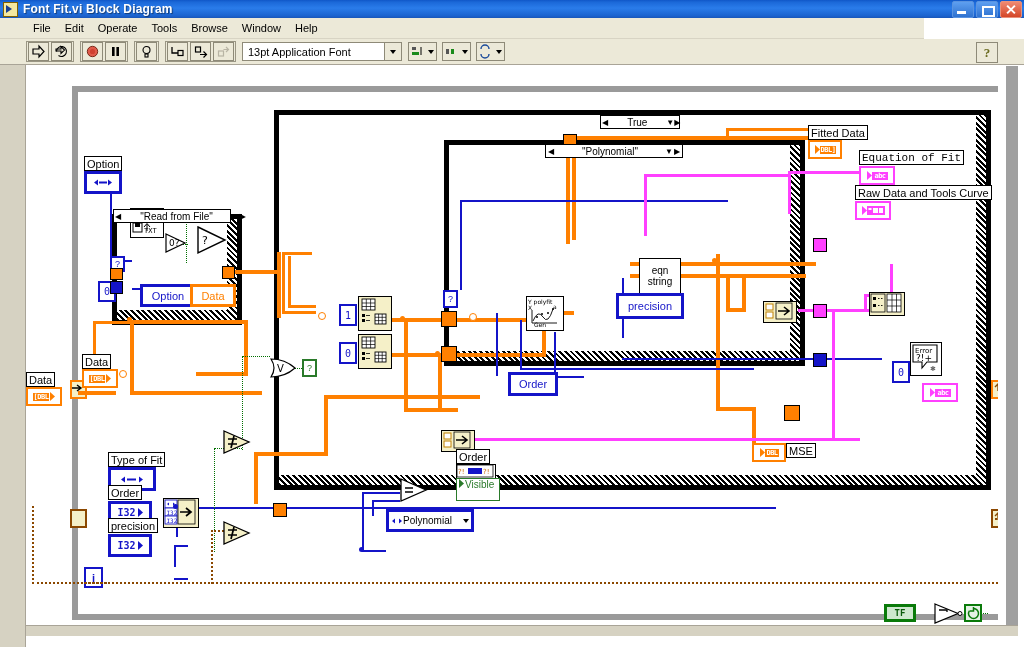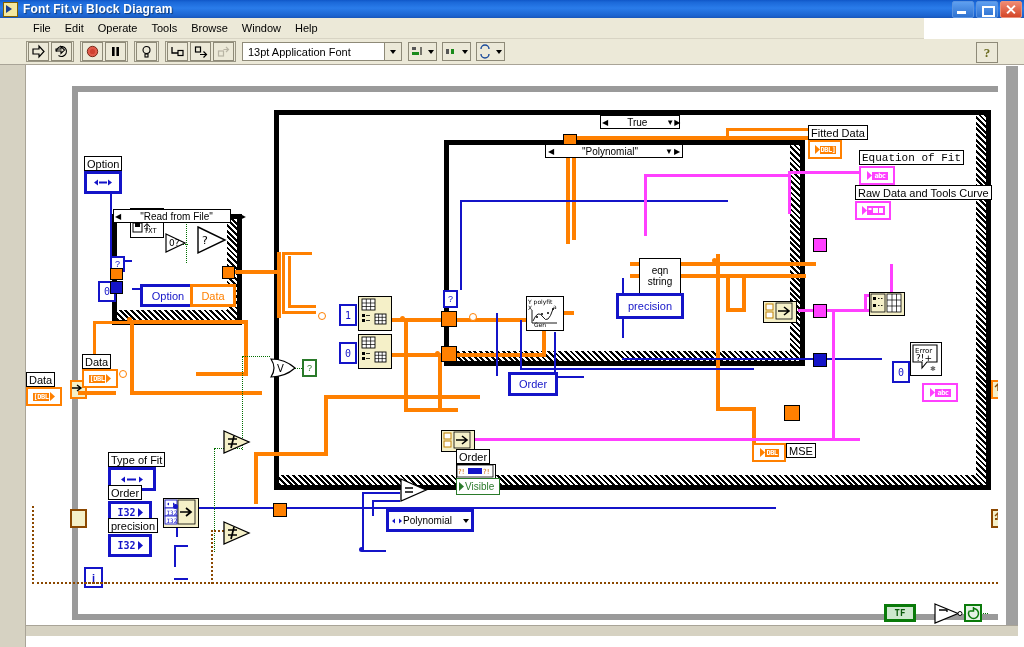--- a/index.html
+++ b/index.html
@@ -627,22 +627,22 @@
 
     <div class="caption" style="left:430px;top:383px;">Order</div>
     <div class="propnode" style="left:430px;top:398px;width:38px;height:14px;">
       <svg width="36" height="12" viewBox="0 0 36 12">
         <rect x="0" y="0" width="36" height="12" fill="#fff" stroke="#000" stroke-width=".8"></rect>
         <text x="1" y="9" font-size="7" fill="#cc6600" font-family="DejaVu Sans, sans-serif">?!</text>
         <rect x="11" y="3" width="14" height="6" fill="#1414c8"></rect>
         <text x="26" y="9" font-size="7" fill="#cc6600" font-family="DejaVu Sans, sans-serif">?!</text>
       </svg>
     </div>
-    <div class="abs" style="left:430px;top:412px;width:44px;height:17px;border:1px solid #2a7a2a;background:#fff;
-                display:flex;align-items:center;font-size:10px;color:#2a7a2a;">
+    <div class="abs" style="left:430px;top:412px;width:44px;height:23px;border:1px solid #2a7a2a;background:#fff;
+                display:flex;align-items:flex-start;font-size:10px;color:#2a7a2a;">
       <svg width="7" height="9" viewBox="0 0 7 9" style="margin-left:1px;">
           <path d="M1 0l5 4.5-5 4.5z" fill="#2a7a2a"></path>
         </svg>
       <span>Visible</span>
     </div>
 
     <div class="prim" style="left:374px;top:412px;">
       <svg width="28" height="24" viewBox="0 0 28 24">
           <path d="M1 1l25 11-25 11z" fill="#fff" stroke="#000" stroke-width="1.3"></path>
       <path d="M5 10h8M5 14h8" stroke="#000" stroke-width="1.6"></path>

